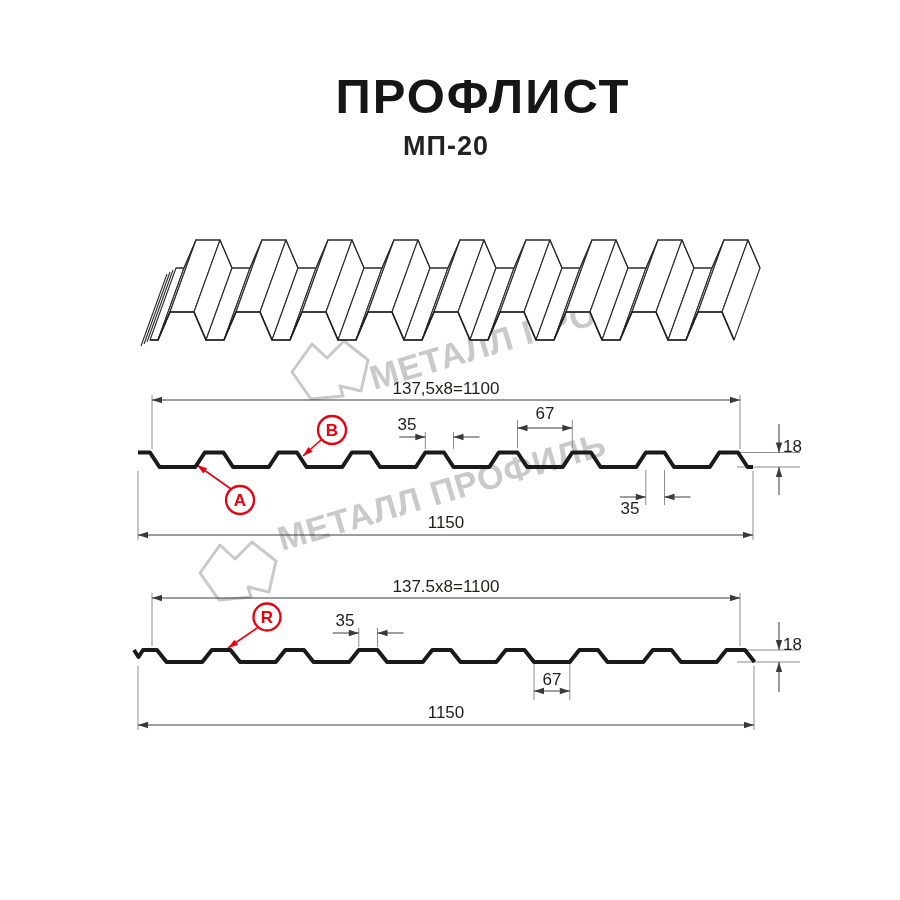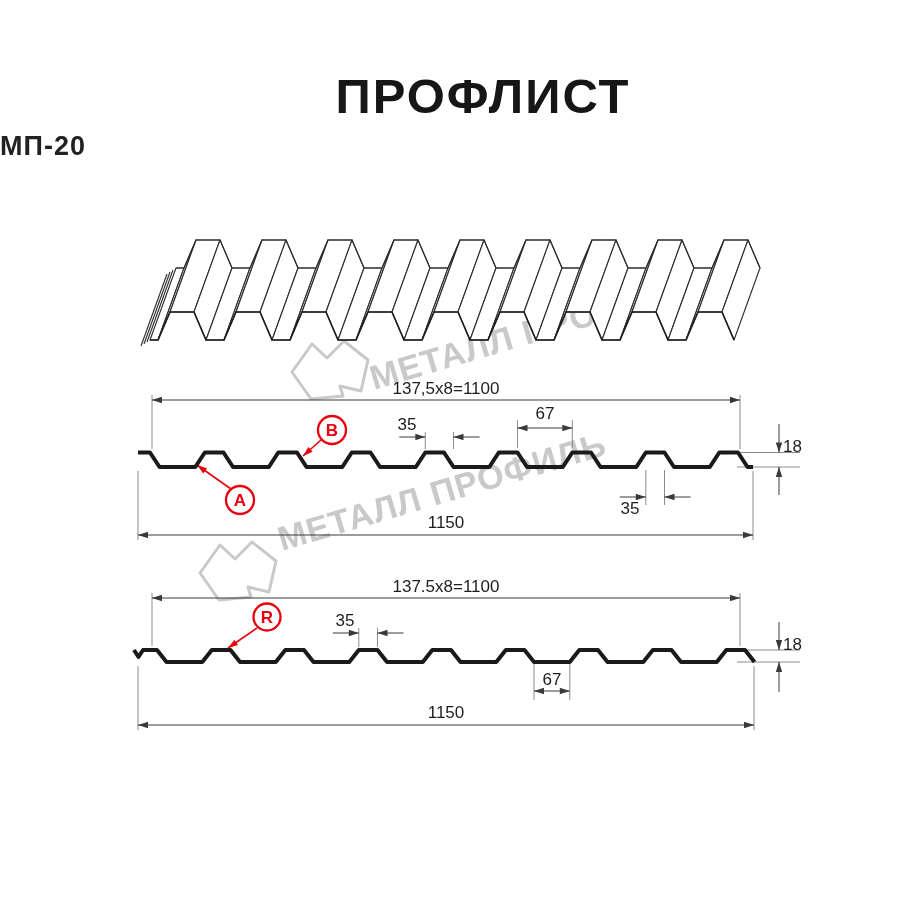--- a/index.html
+++ b/index.html
@@ -1,20 +1,20 @@
 <!DOCTYPE html>
 <html><head>
 <meta charset="utf-8">
 <style>
   html,body{margin:0;padding:0;background:#ffffff;width:900px;height:900px;overflow:hidden;
             font-family:"Liberation Sans", sans-serif;}
   .stage{position:relative;width:900px;height:900px;background:#fff;}
   .title{position:absolute;left:0;top:68px;width:900px;text-align:center;
          font-size:49px;font-weight:bold;letter-spacing:2px;color:#161616;padding-left:33px;}
-  .subtitle{position:absolute;left:0;top:131px;width:892px;
+  .subtitle{position:absolute;left:0;top:131px;width:892px;text-align:center;
          font-size:27px;font-weight:bold;letter-spacing:1px;color:#222;}
   .footer{position:absolute;left:0;top:817px;width:900px;text-align:center;
          font-size:25px;font-weight:bold;letter-spacing:.5px;color:#262626;}
   svg{position:absolute;left:0;top:0;}
   .dimtxt{font-size:17px;fill:#1d1d1b;}
   .marker{font-size:17px;fill:#e8000f;font-weight:bold;}
   .wm-text{font-size:34px;font-weight:bold;fill:#c9c9c9;letter-spacing:1px;}
   .wm-logo{fill:none;stroke:#c9c9c9;stroke-width:3;stroke-linejoin:round;}
 </style>
 </head>

